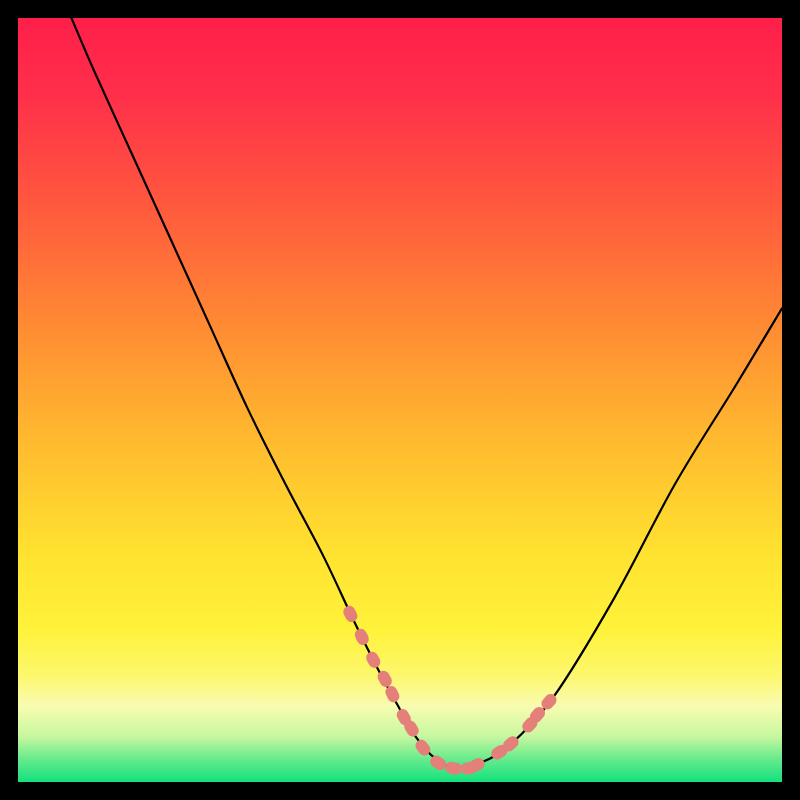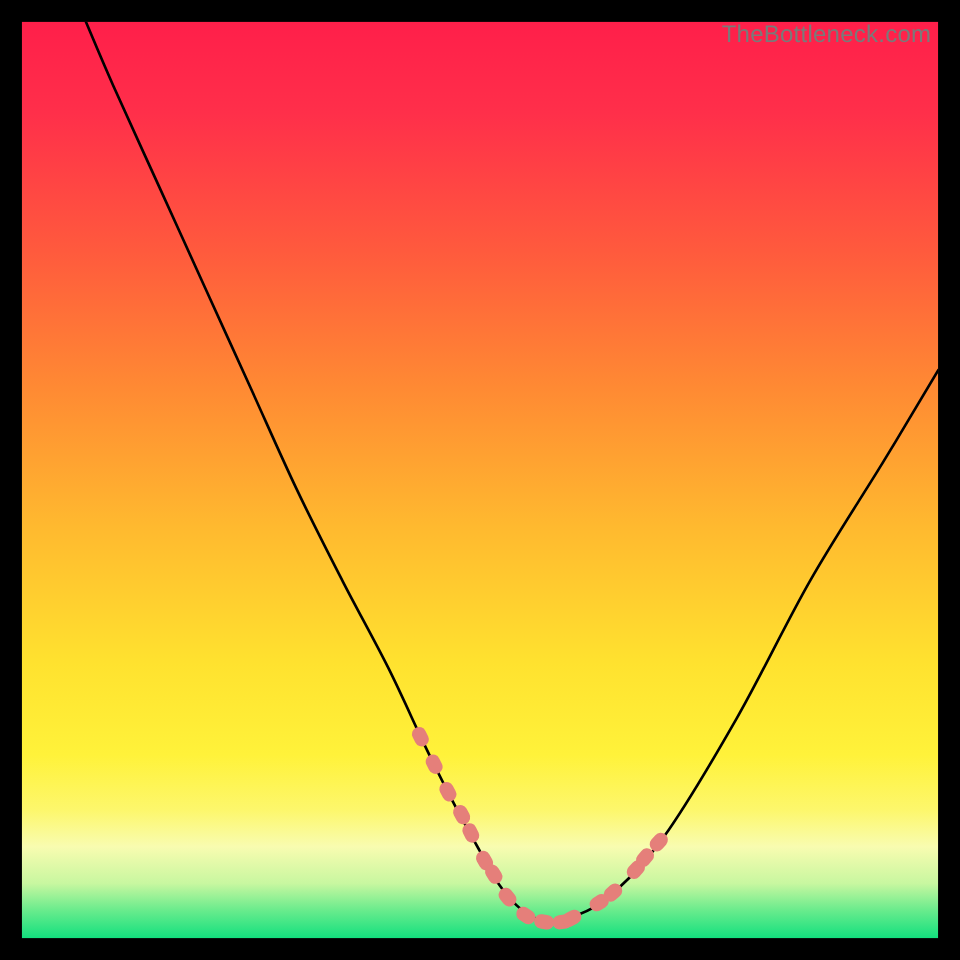--- a/index.html
+++ b/index.html
@@ -94,15 +94,14 @@
           <rect x="442.36" y="744.30" width="16.80" height="11.90" rx="5.95" ry="5.95" fill="#e57f7a" transform="rotate(-7.6 450.76 750.25)"></rect>
           <rect x="450.00" y="741.24" width="16.80" height="11.90" rx="5.95" ry="5.95" fill="#e57f7a" transform="rotate(-27.7 458.40 747.19)"></rect>
           <rect x="472.92" y="728.25" width="16.80" height="11.90" rx="5.95" ry="5.95" fill="#e57f7a" transform="rotate(-31.9 481.32 734.20)"></rect>
           <rect x="484.38" y="719.85" width="16.80" height="11.90" rx="5.95" ry="5.95" fill="#e57f7a" transform="rotate(-42.0 492.78 725.80)"></rect>
           <rect x="503.48" y="700.75" width="16.80" height="11.90" rx="5.95" ry="5.95" fill="#e57f7a" transform="rotate(-47.4 511.88 706.70)"></rect>
           <rect x="511.12" y="690.82" width="16.80" height="11.90" rx="5.95" ry="5.95" fill="#e57f7a" transform="rotate(-50.2 519.52 696.77)"></rect>
           <rect x="522.58" y="677.83" width="16.80" height="11.90" rx="5.95" ry="5.95" fill="#e57f7a" transform="rotate(-48.6 530.98 683.78)"></rect>
         </g>
     </svg>
 
-    <div class="watermark">TheBottleneck.com</div>
   </div>
 </div>
 
 </body></html>

